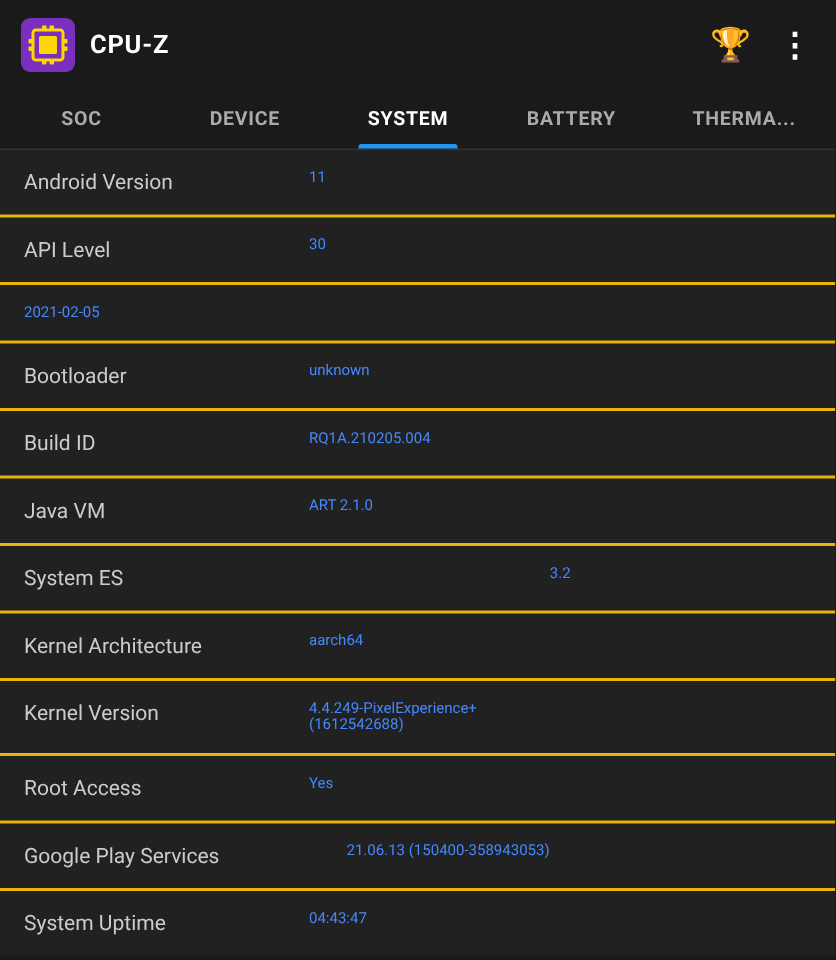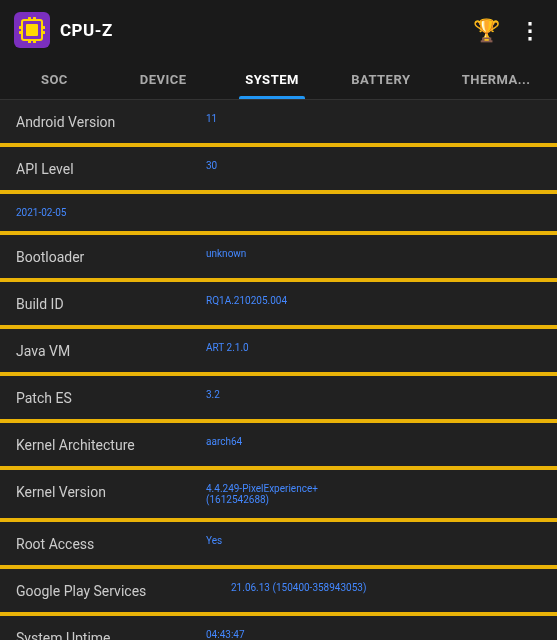--- a/index.html
+++ b/index.html
@@ -88,21 +88,21 @@
 
     
     .content {
       background: #212121;
       overflow-y: auto;
     }
     .info-row {
       display: flex;
       align-items: flex-start;
       padding: 13px 16px;
-      border-bottom: 4px solid #eab308;
+      border-bottom: 2px solid #eab308;
     }
     .info-row:last-child {
       border-bottom: none;
     }
     .info-label {
       color: #cccccc;
       font-size: 14px;
       flex: 0 0 190px;
       padding-top: 1px;
     }
@@ -175,22 +175,22 @@
     </div>
     <div class="info-row">
       <span class="info-label">Build ID</span>
       <span class="info-value" style="white-space: pre-line;">RQ1A.210205.004</span>
     </div>
     <div class="info-row">
       <span class="info-label">Java VM</span>
       <span class="info-value" style="white-space: pre-line;">ART 2.1.0</span>
     </div>
     <div class="info-row">
-      <span class="info-label">Patch ES</span>
-      <span class="info-value" style="white-space: pre-line;">3.2</span>
+      <span class="info-label">System ES</span>
+      <span class="info-value" style="white-space: pre-line; text-align: center;">3.2</span>
     </div>
     <div class="info-row">
       <span class="info-label">Kernel Architecture</span>
       <span class="info-value" style="white-space: pre-line;">aarch64</span>
     </div>
     <div class="info-row">
       <span class="info-label">Kernel Version</span>
       <span class="info-value" style="white-space: pre-line;">4.4.249-PixelExperience+
 (1612542688)</span>
     </div>

